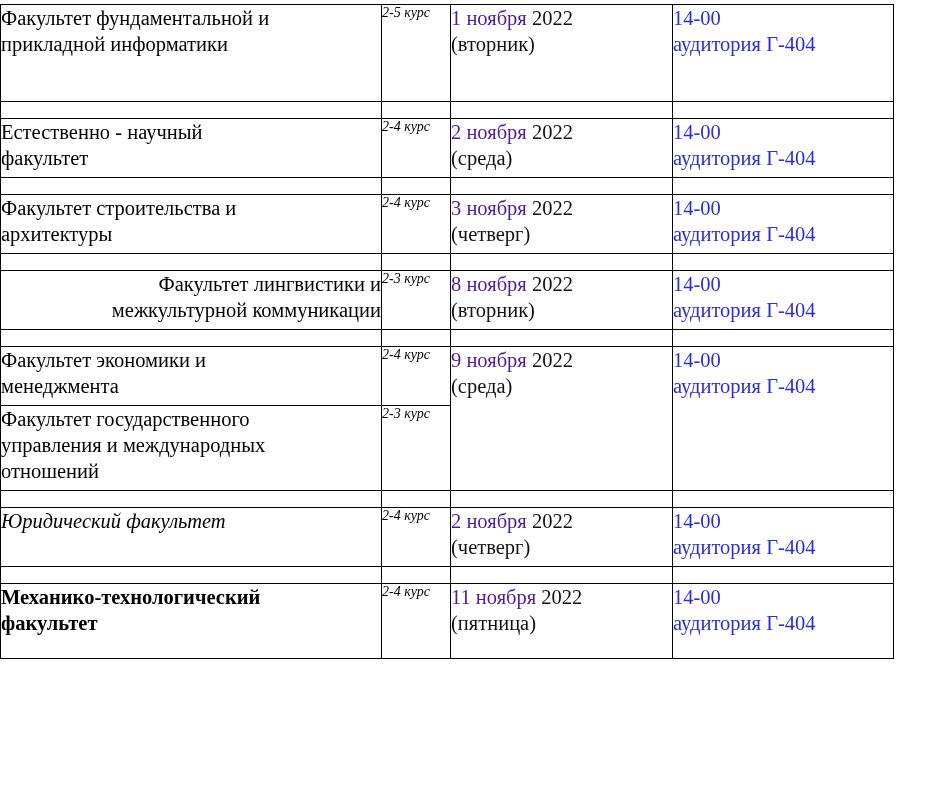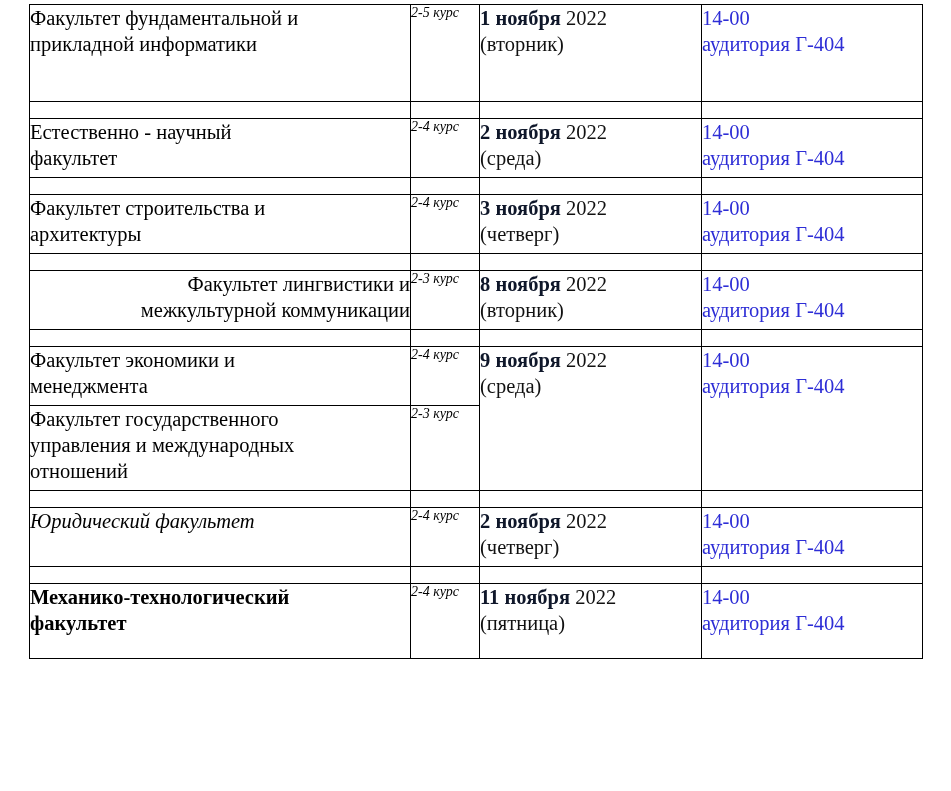--- a/index.html
+++ b/index.html
@@ -17,21 +17,20 @@
   .page {
     position: relative;
     width: 951px;
     height: 791px;
     box-sizing: border-box;
   }
   table.schedule {
     border-collapse: collapse;
     table-layout: fixed;
     width: 893px;
-    margin-left: 29px;
     margin-top: 4px;
   }
   table.schedule td {
     border: 1px solid #000000;
     vertical-align: top;
     padding: 0;
   }
   
   col.c-faculty { width: 381px; }
   col.c-course  { width: 69px; }
@@ -56,21 +55,21 @@
     font-size: 20.5px;
     line-height: 26px;
     padding: 6px 8px 6px 10px;
   }
   .cell-place {
     font-size: 20.5px;
     line-height: 26px;
     padding: 6px 8px 6px 10px;
     color: #2d2dd6;
   }
-  .blue { color: #0f172a; font-weight: bold; }
+  .blue { color: #4c1d95; }
   .dark { color: #111111; }
   .spacer-row td {
     height: 16px;
     padding: 0;
   }
   .spacer-row td.nb {
     border: 1px solid #000000;
   }
   .cell-date .line, .cell-place .line, .cell-faculty .line {
     display: block;

